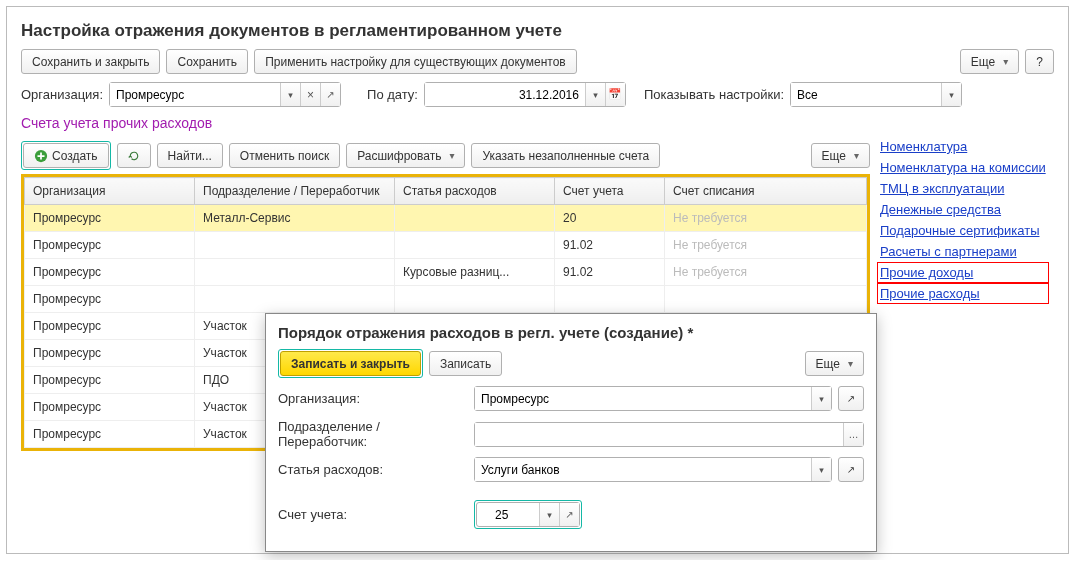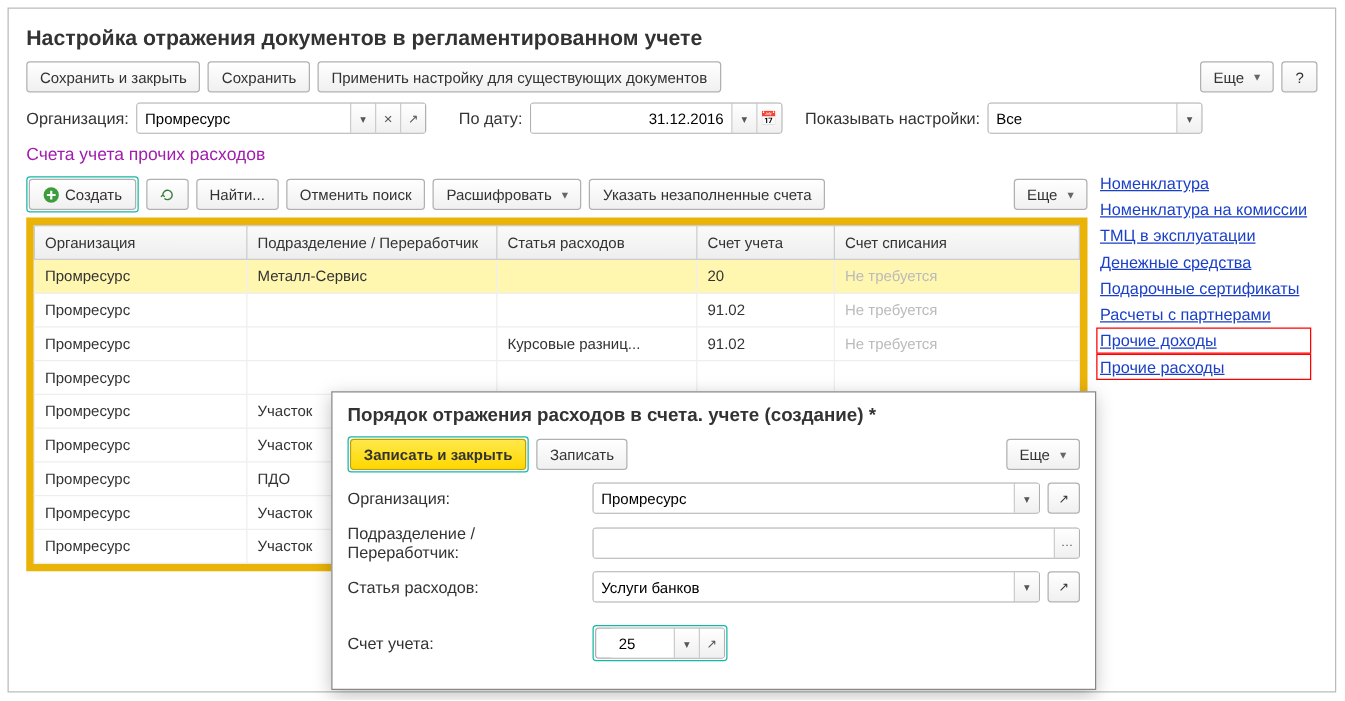--- a/index.html
+++ b/index.html
@@ -10,21 +10,21 @@
 .btn.yellow { background: linear-gradient(#ffe94a,#ffd700); border-color: #c0a000; font-weight: bold; }
 .row { display: flex; align-items: center; gap: 6px; margin-bottom: 6px; }
 .toolbar { display: flex; gap: 6px; align-items: center; margin-bottom: 8px; }
 .spacer { flex: 1; }
 .label { font-size: 13px; }
 .input-wrap { display: inline-flex; border: 1px solid #b0b0b0; border-radius: 3px; height: 25px; background: #fff; }
 .input-text { border: none; padding: 0 6px; font-size: 12px; outline: none; }
 .input-btn { width: 20px; border-left: 1px solid #ccc; display: flex; align-items: center; justify-content: center; cursor: pointer; background: linear-gradient(#fff,#f0f0f0); font-size: 10px; color: #555; }
 .section-title { color: #a21caf; font-size: 14px; margin: 8px 0 6px; }
 .table-area { display: flex; gap: 10px; }
-.table-box { border: 6px solid #eab308; width: 849px; }
+.table-box { border: 3px solid #eab308; width: 849px; }
 .table-toolbar { display: flex; gap: 6px; padding: 4px 0; align-items: center; }
 .hi-red { border: 1px solid #14b8a6; padding: 1px; border-radius: 3px; display: inline-flex; }
 .tbl { width: 100%; border-collapse: collapse; }
 .tbl th { text-align: left; background: linear-gradient(#fafafa,#eee); border: 1px solid #ccc; padding: 6px 8px; font-weight: normal; font-size: 12px; }
 .tbl td { border: 1px solid #eee; padding: 6px 8px; font-size: 12px; }
 .tbl tr.sel td { background: #fff6b0; }
 .muted { color: #bbb; }
 .links { display: flex; flex-direction: column; gap: 6px; padding-top: 2px; }
 .links a { color: #1a3fc8; text-decoration: underline; cursor: pointer; font-size: 13px; }
 .links a.hi { outline: 1px solid red; outline-offset: 2px; }
@@ -192,21 +192,21 @@
       <a>ТМЦ в эксплуатации</a>
       <a>Денежные средства</a>
       <a>Подарочные сертификаты</a>
       <a>Расчеты с партнерами</a>
       <a class="hi">Прочие доходы</a>
       <a class="hi">Прочие расходы</a>
     </div>
   </div>
 
   <div class="dialog">
-    <div class="dlg-title">Порядок отражения расходов в счета. учете (создание) *</div>
+    <div class="dlg-title">Порядок отражения расходов в регл. учете (создание) *</div>
     <div class="dlg-row">
       <span class="hi-red">
         <button class="btn yellow">Записать и закрыть</button>
       </span>
       <button class="btn">Записать</button>
       <div class="spacer"></div>
       <button class="btn chev">Еще</button>
     </div>
     <div class="dlg-row">
       <span class="dlg-label">Организация:</span>

